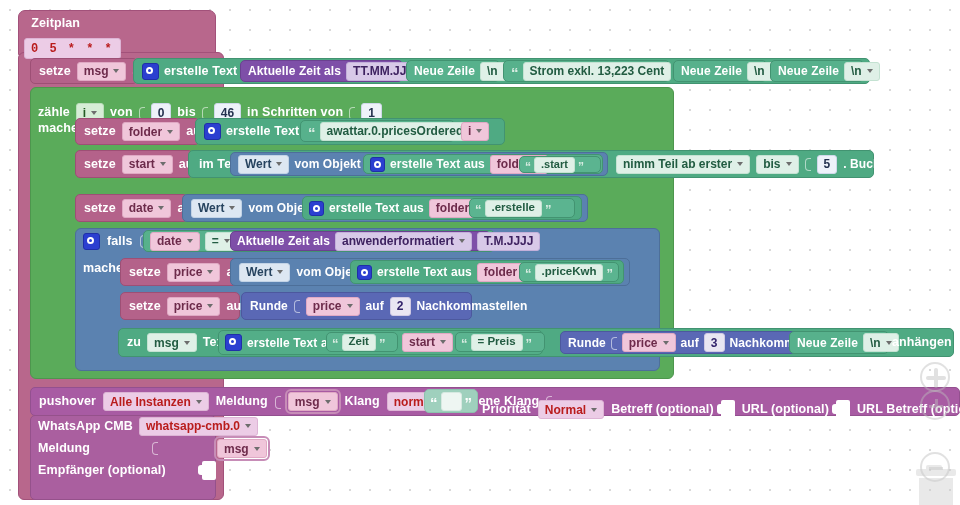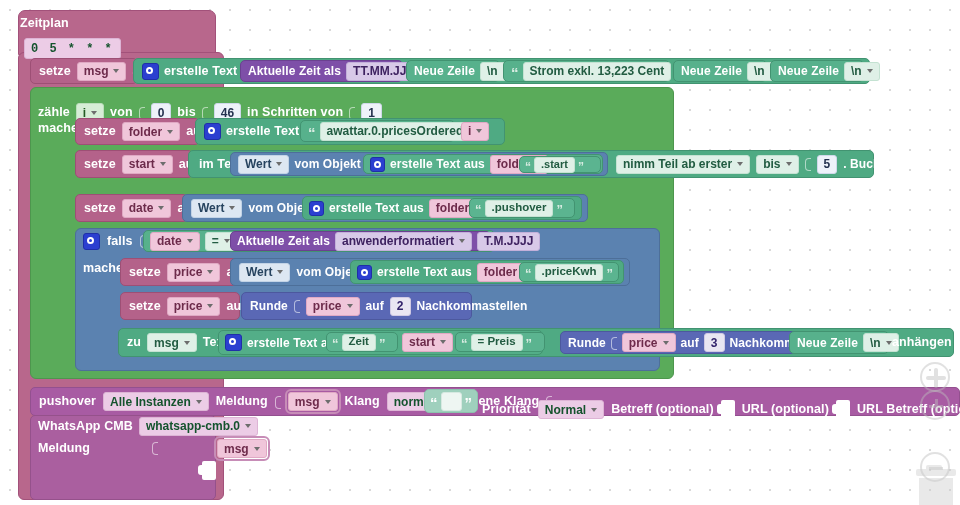--- a/index.html
+++ b/index.html
@@ -60,21 +60,21 @@
     width:0;height:0;margin-left:1px;
     border-left:3.5px solid transparent;
     border-right:3.5px solid transparent;
     border-top:4px solid #6d6d6d;
   }
   .f-var   {background:#f0c6da;color:#6d2b4b;border-color:#e0a9c4;}
   .f-text  {background:#dff0e7;color:#225c42;border-color:#c4e2d2;}
   .f-time  {background:#d8c9e8;color:#3e2260;border-color:#c3b0da;}
   .f-obj   {background:#dde7f2;color:#26435f;border-color:#c2d3e6;}
   .f-loop  {background:#d6edd6;color:#245c24;border-color:#badfba;}
-  .f-send  {background:#eccce6;color:#14532d;border-color:#ddb4d5;}
+  .f-send  {background:#eccce6;color:#b91c1c;border-color:#ddb4d5;}
   .f-num   {background:#eef2fa;color:#24314f;border-color:#cfd8ea;font-weight:bold;}
   .f-flat  {background:#e9e6f2;color:#32236b;border-color:#d0cae4;}
 
   
   .notch{
     position:relative;
     display:inline-block;
     width:6px;height:16px;flex:0 0 6px;
   }
   .notch::before{
@@ -148,21 +148,21 @@
 </style>
 </head>
 <body>
 
 <div id="canvas">
 
   <div class="wrap c-hat" style="left:18px;top:10px;width:198px;height:45px;border-radius:7px 7px 0 0;"></div>
   <div class="wrap c-hat" style="left:18px;top:52px;width:206px;height:448px;"></div>
 
   <div class="blk" style="left:18px;top:10px;width:70px;height:26px;background:transparent;border:none;">
-    <div class="row" style="padding-left:2px;">
+    <div class="row" style="padding-left:20px;justify-content:flex-end;">
       <span class="lbl">Zeitplan</span>
     </div>
   </div>
   <div class="field f-send" style="position:absolute;left:24px;top:38px;height:19px;font-family:'Liberation Mono',monospace;letter-spacing:2px;">
     <span>0 5 * * *</span>
   </div>
 
   <div class="blk c-var" style="left:30px;top:58px;width:108px;height:26px;">
     <div class="row">
       <span class="lbl">setze</span>
@@ -326,21 +326,21 @@
   <div class="blk c-text" style="left:302px;top:196px;width:280px;height:24px;">
     <div class="row" style="gap:5px;padding:0 6px;">
       <span class="gear" style="width:13px;height:13px;flex:0 0 13px;"></span>
       <span class="lbl sm">erstelle Text aus</span>
       <span class="field f-var dd">folder</span>
     </div>
   </div>
   <div class="blk c-text" style="left:469px;top:198px;width:106px;height:20px;background:#5bb490;">
     <div class="row" style="padding:0 5px;gap:3px;">
       <span class="q" style="font-size:13px;">“</span>
-      <span class="field f-text" style="height:15px;font-size:11.5px;">.pushover</span>
+      <span class="field f-text" style="height:15px;font-size:11.5px;">.erstelle</span>
       <span class="q" style="font-size:13px;">”</span>
     </div>
   </div>
 
   <div class="wrap c-ctrl" style="left:75px;top:228px;width:585px;height:143px;"></div>
   <div class="blk" style="left:75px;top:228px;width:420px;height:26px;background:transparent;border:none;">
     <div class="row" style="gap:7px;padding-left:8px;">
       <span class="gear"></span>
       <span class="lbl">falls</span>
       <span class="notch"></span>
@@ -516,20 +516,25 @@
     <div class="row" style="gap:6px;padding-left:8px;">
       <span class="lbl">Meldung</span>
       <span class="notch" style="margin-left:56px;"></span>
     </div>
   </div>
   <div class="blk" style="left:215px;top:438px;width:50px;height:21px;background:transparent;border:none;">
     <div class="row" style="padding:0 2px;">
       <span class="field f-var dd" style="outline:2px solid #c78db7;outline-offset:1px;">msg</span>
     </div>
   </div>
+  <div class="blk" style="left:30px;top:459px;width:186px;height:22px;background:transparent;border:none;">
+    <div class="row" style="gap:6px;padding-left:8px;">
+      <span class="lbl">Empfänger (optional)</span>
+    </div>
+  </div>
   <div class="socket" style="position:absolute;left:202px;top:461px;"></div>
 
   <div class="ctrl circle target" style="left:920px;top:362px;"></div>
   <div class="ctrl circle plus" style="left:920px;top:390px;"></div>
   <div class="ctrl circle minus" style="left:920px;top:422px;"></div>
   <div class="ctrl" style="left:912px;top:465px;width:48px;height:40px;">
     <div class="trash-knob" style="left:14px;top:0;"></div>
     <div class="trash-lid" style="left:4px;top:4px;"></div>
     <div class="trash-body" style="left:7px;top:13px;"></div>
   </div>

